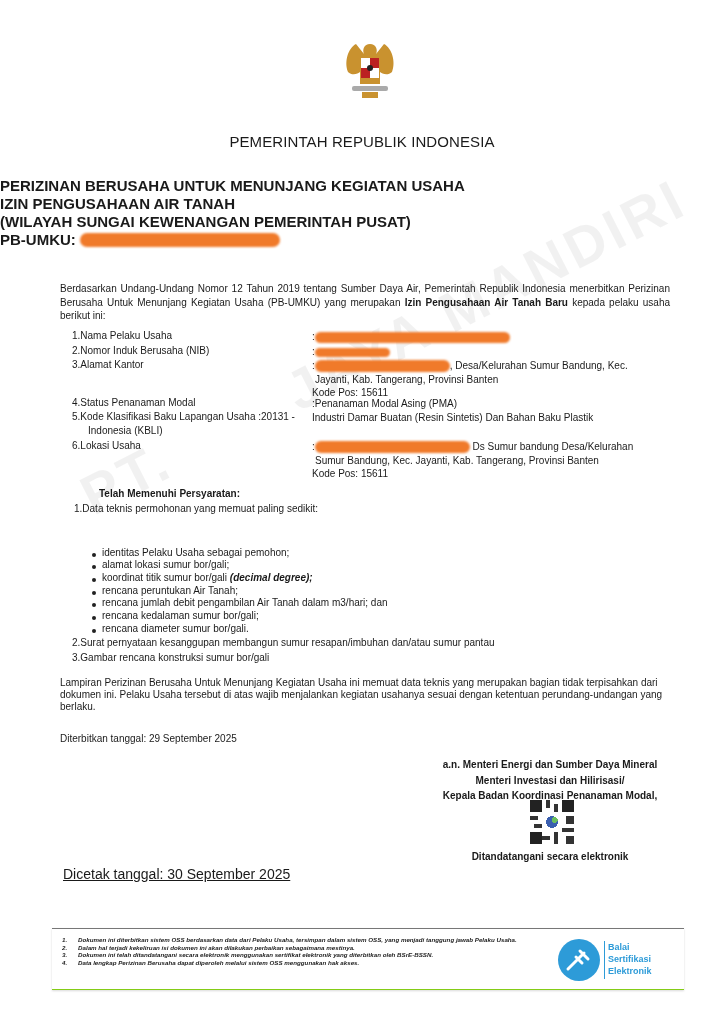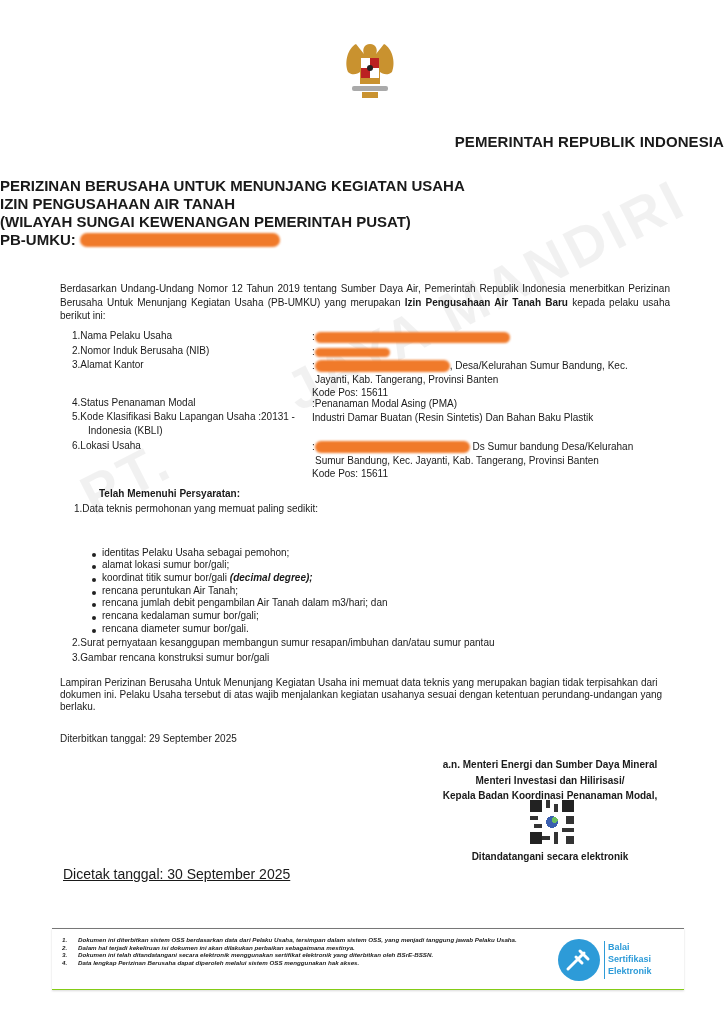--- a/index.html
+++ b/index.html
@@ -2,22 +2,22 @@
 <html><head>
 <meta charset="utf-8">
 <style>
   * { box-sizing: border-box; margin: 0; padding: 0; }
   html, body { width: 724px; height: 1024px; background: #ffffff; overflow: hidden; }
   body { font-family: "Liberation Sans", sans-serif; color: #1a1a1a; position: relative; }
   .page { position: absolute; left: 0; top: 0; width: 724px; height: 1024px; }
 
   .emblem { position: absolute; left: 334px; top: 32px; width: 72px; height: 72px; }
 
-  .gov-title { position: absolute; top: 133px; left: 0; width: 724px; text-align: right;
-    font-weight: bold; font-size: 15px; letter-spacing: 0.1px; }
+  .gov-title { position: absolute; top: 133px; left: 0; width: 724px; text-align: center;
+    font-weight: normal; font-size: 15px; letter-spacing: 0.1px; }
   .doc-title { position: absolute; top: 177px; left: 0; width: 724px; text-align: left;
     font-weight: bold; font-size: 15px; line-height: 18px; }
   .pb-line { display: inline-flex; align-items: center; gap: 4px; }
   .redact { display: inline-block; background: #f07a2a; border-radius: 8px; filter: blur(1px); vertical-align: middle; }
 
   .intro { position: absolute; left: 60px; top: 282px; width: 610px; font-size: 10px; line-height: 13.5px; text-align: justify; }
   .intro b { font-weight: bold; }
 
   .fields { position: absolute; left: 72px; top: 330px; width: 600px; font-size: 10px; }
   .frow { position: absolute; left: 0; width: 600px; }

